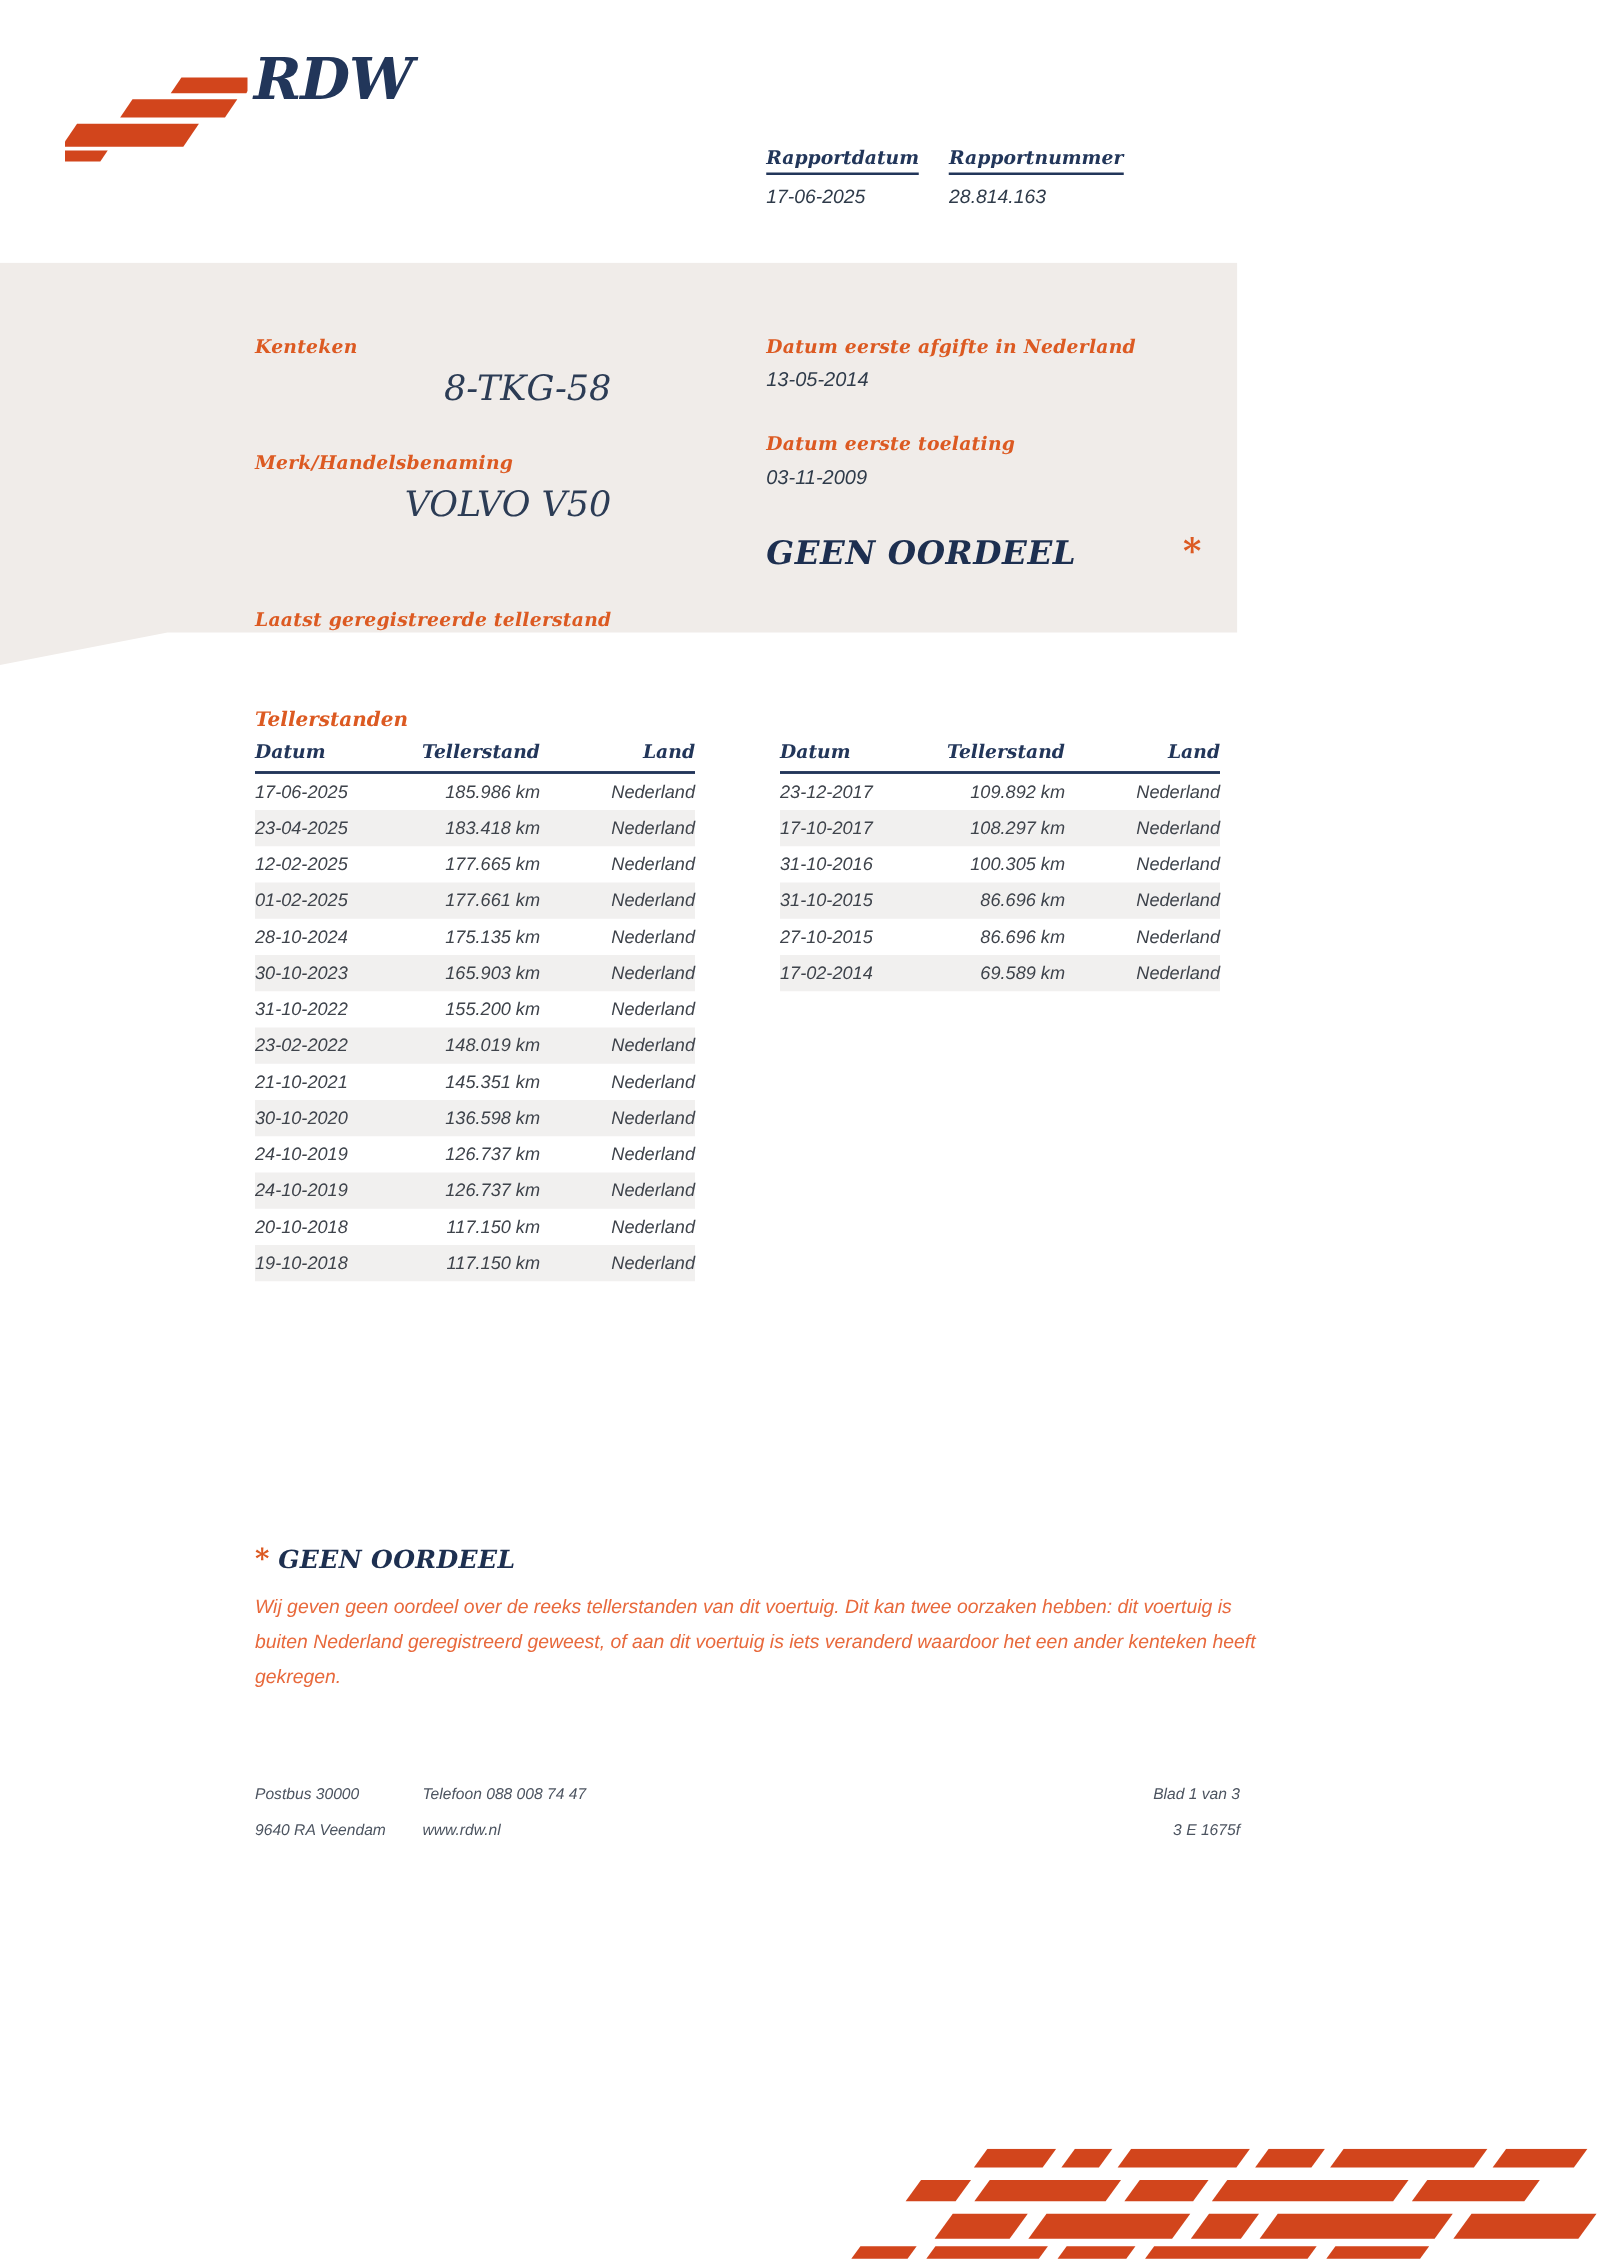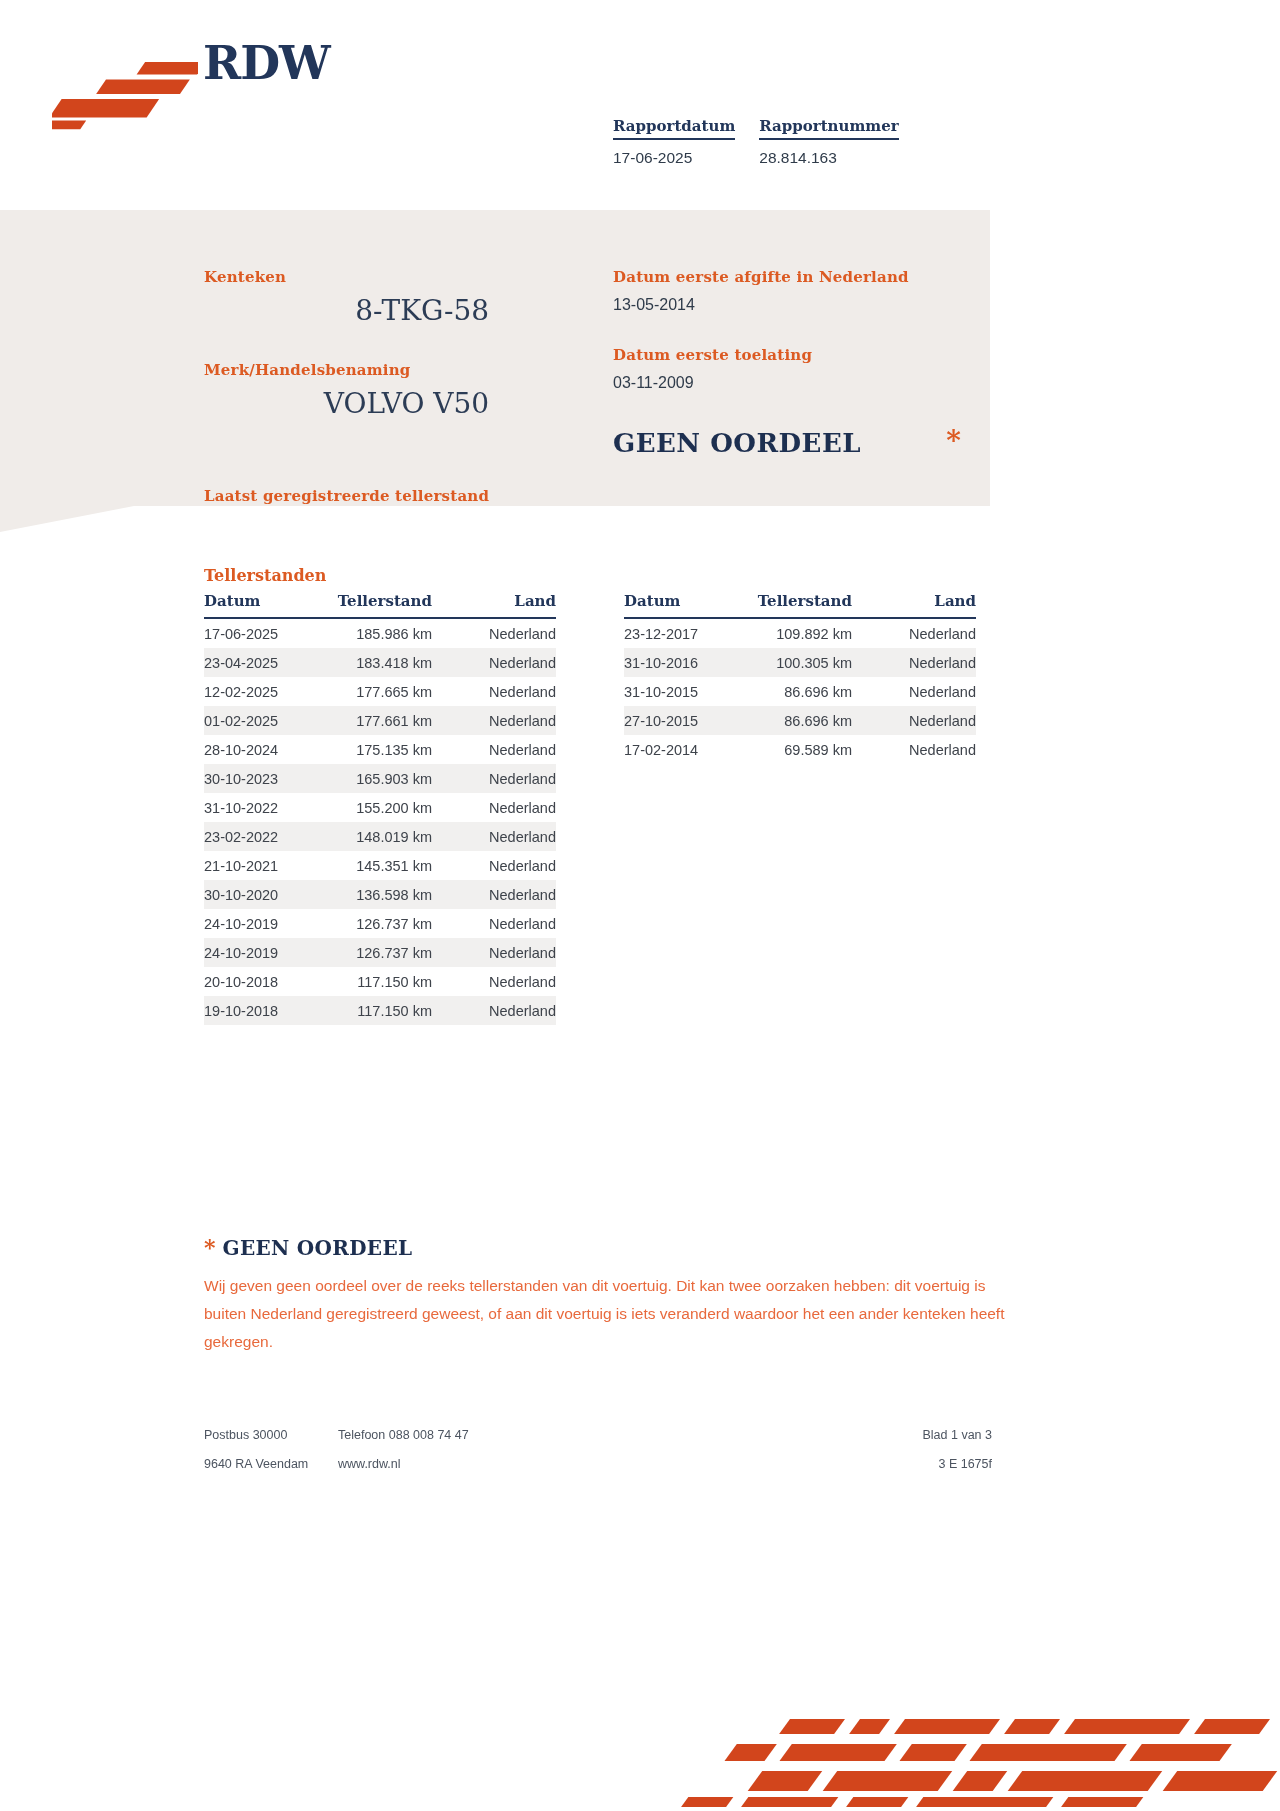--- a/index.html
+++ b/index.html
@@ -10,21 +10,21 @@
     --navy-dark:#1D2F50;
     --box-bg:#F0ECE9;
     --stripe:#F1F0EF;
     --body-text:#3E434B;
     --value-text:#2F3B4A;
     --serif:"DejaVu Serif","Liberation Serif",serif;
     --sans:"Liberation Sans","DejaVu Sans",sans-serif;
   }
   html,body{margin:0;padding:0;background:#ffffff;}
   .page{position:relative;width:1280px;height:1811px;background:#fff;overflow:hidden;
-        font-family:var(--sans);}
+        font-family:var(--sans);font-style:italic;}
   .page *{box-sizing:border-box;}
 
   
   .logo-swoosh{position:absolute;left:52px;top:58px;width:146px;height:78px;}
   .logo-text{position:absolute;left:203px;top:36px;font-family:var(--serif);font-weight:700;
              font-size:46px;color:var(--navy);letter-spacing:-1px;}
   .doc-title{position:absolute;left:613px;top:54px;margin:0;font-family:var(--serif);
              font-weight:700;font-size:31px;color:var(--orange);}
   .report-meta{position:absolute;left:613px;top:117px;display:flex;gap:24px;}
   .meta-col{min-width:112px;}
@@ -223,20 +223,25 @@
           <th class="c2">Land</th>
         </tr>
       </thead>
       <tbody>
           <tr>
             <td class="c0">23-12-2017</td>
             <td class="c1">109.892 km</td>
             <td class="c2">Nederland</td>
           </tr>
           <tr>
+            <td class="c0">17-10-2017</td>
+            <td class="c1">108.297 km</td>
+            <td class="c2">Nederland</td>
+          </tr>
+          <tr>
             <td class="c0">31-10-2016</td>
             <td class="c1">100.305 km</td>
             <td class="c2">Nederland</td>
           </tr>
           <tr>
             <td class="c0">31-10-2015</td>
             <td class="c1">86.696 km</td>
             <td class="c2">Nederland</td>
           </tr>
           <tr>

